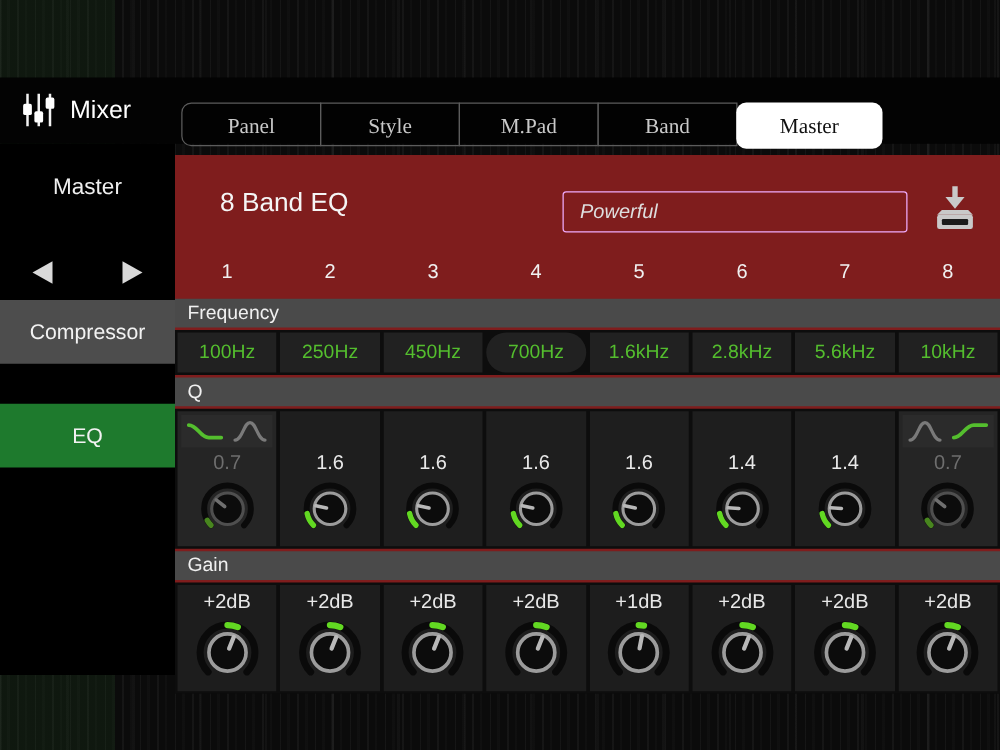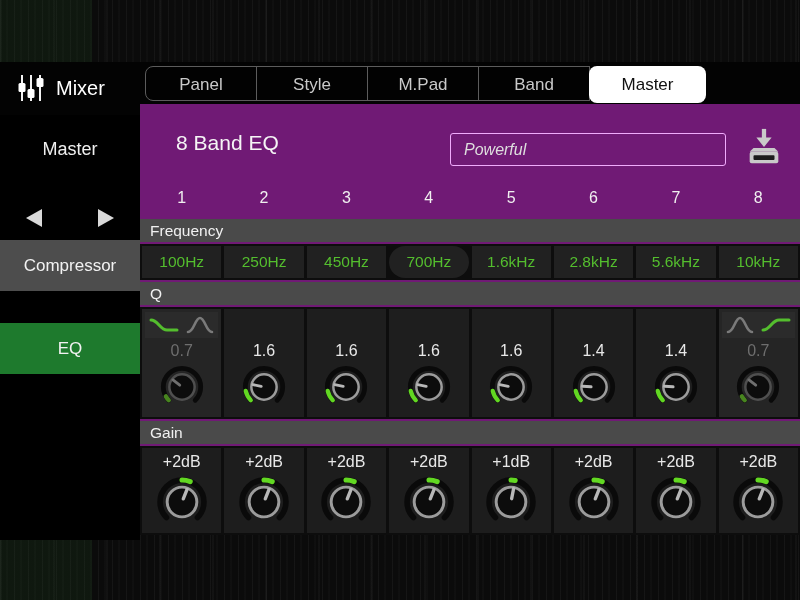--- a/index.html
+++ b/index.html
@@ -10,37 +10,37 @@
     background-image:
       linear-gradient(90deg, rgba(30,70,30,0.22) 0 92px, rgba(0,0,0,0) 92px),
       repeating-linear-gradient(90deg, rgba(255,255,255,0.045) 0 1px, rgba(0,0,0,0) 1px 6px, rgba(255,255,255,0.02) 6px 8px, rgba(0,0,0,0) 8px 14px),
       repeating-linear-gradient(90deg, rgba(255,255,255,0.03) 0 2px, rgba(0,0,0,0) 2px 53px);
     -webkit-user-select:none;user-select:none;
   }
   
   .topbar{position:absolute;left:0;top:62px;width:800px;height:53px;background:#030303;display:flex;align-items:center;}
   .mixer-ic{position:absolute;left:16px;top:11px;width:30px;height:30px;}
   .app-title{position:absolute;left:56px;top:0;height:53px;line-height:53px;color:#ffffff;font-size:20px;}
-  .tabbar{position:absolute;left:146px;top:4px;height:37px;display:flex;}
+  .tabbar{position:absolute;left:146px;top:20px;height:37px;display:flex;font-family:Liberation Serif, serif;}
   .tab{width:112px;height:35px;line-height:35px;text-align:center;color:#c9c9c9;font-size:17px;
        border:1px solid #5c5c5c;margin-left:-1px;background:rgba(0,0,0,0.25);box-sizing:border-box;}
   .tab:first-child{border-radius:8px 0 0 8px;}
   .tab.selected{width:117px;background:#ffffff;color:#101010;border:none;border-radius:8px;height:37px;line-height:37px;position:relative;z-index:2;font-size:17px;}
   .close-btn{position:absolute;left:749px;top:73px;width:36px;height:32px;display:flex;align-items:center;justify-content:center;}
   
   .sidebar{position:absolute;left:0;top:115px;width:140px;height:425px;background:#000;}
   .master-label{position:absolute;left:0;top:24px;width:140px;text-align:center;color:#efefef;font-size:18px;}
   .arrows{position:absolute;left:0;top:86px;width:140px;height:34px;}
   .arrow-btn{position:absolute;top:0;width:44px;height:34px;display:flex;align-items:center;justify-content:center;}
   .arrow-prev{left:12px;} .arrow-next{left:84px;}
   .side-item{position:absolute;left:0;width:140px;height:51px;line-height:51px;text-align:center;font-size:17px;color:#f2f2f2;}
   .side-compressor{top:125px;background:#4d4d4d;}
   .side-eq{top:178px;background:#1e7a2d;margin-top:30px;}
   
-  .main{position:absolute;left:140px;top:104px;width:660px;height:425px;background:#701a75;}
+  .main{position:absolute;left:140px;top:124px;width:660px;height:425px;background:#7f1d1d;}
   .eq-title{position:absolute;left:36px;top:27px;color:#f5f5f5;font-size:21px;}
   .preset-box{position:absolute;left:310px;top:29px;width:276px;height:33px;border:1px solid #f0abfc;border-radius:3px;
               box-sizing:border-box;color:#dedede;font-size:16px;line-height:31px;padding-left:13px;font-style:italic;}
   .save-btn{position:absolute;left:602px;top:20px;width:44px;height:48px;display:flex;align-items:center;justify-content:center;}
   .rows{position:absolute;left:0;top:78px;width:660px;}
   .band-grid{display:grid;grid-template-columns:repeat(8,1fr);column-gap:3px;padding:0 2px;box-sizing:border-box;}
   .num-row{height:35px;}
   .num-cell{text-align:center;color:#f0f0f0;font-size:16px;line-height:32px;}
   .sec-header{height:23px;line-height:23px;background:#4a4a4a;color:#f0f0f0;font-size:15.5px;padding-left:10px;margin-top:2px;}
   .freq-row{margin-top:2px;background:#0d0d0d;height:36px;align-items:center;}

